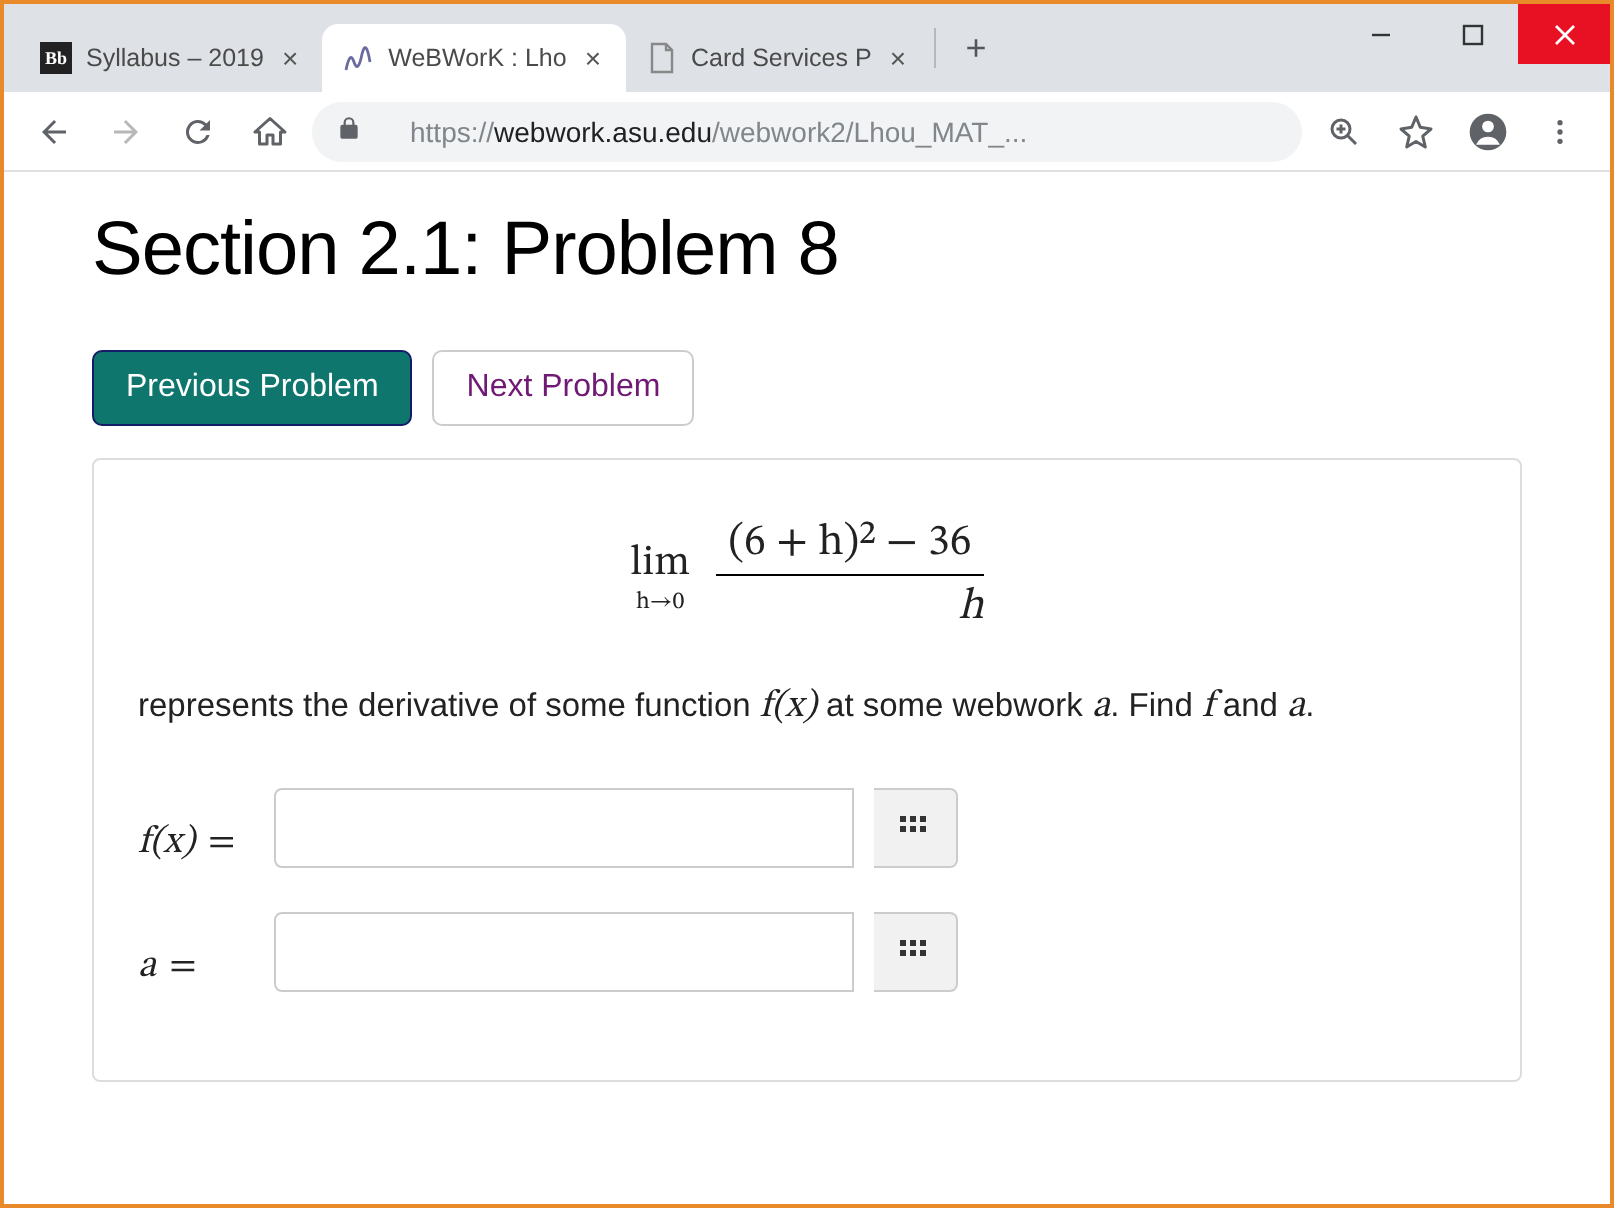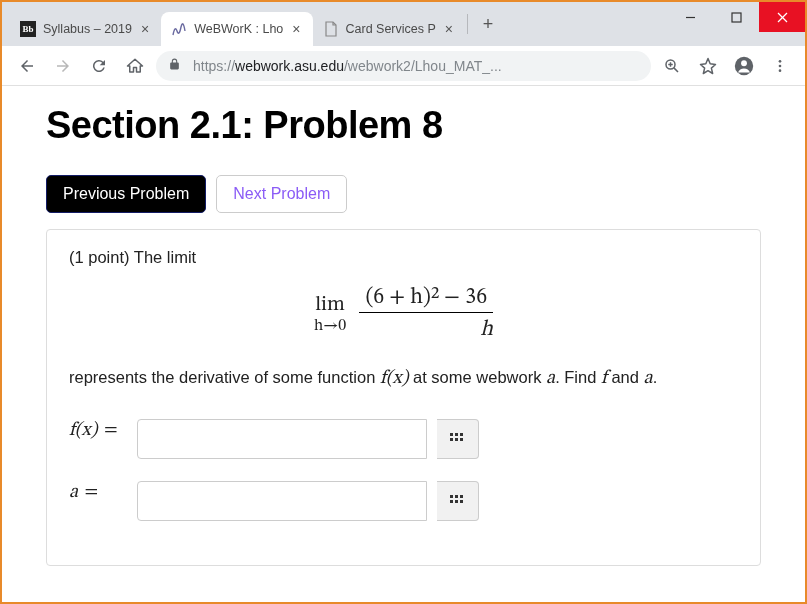--- a/index.html
+++ b/index.html
@@ -23,52 +23,52 @@
 
   .favicon { width: 16px; height: 16px; display: inline-flex; align-items: center; justify-content: center; flex: 0 0 16px; }
   .favicon.bb { background: #222; color: #fff; font-size: 9px; font-weight: bold; font-family: Georgia, serif; }
   .favicon.ww svg { width: 16px; height: 16px; }
   .favicon.doc svg { width: 14px; height: 16px; }
 
   
   .toolbar { height: 40px; background: #fff; display: flex; align-items: center; padding: 0 10px; gap: 6px; border-bottom: 1px solid #e0e0e0; }
   .tb-btn { width: 30px; height: 30px; display: flex; align-items: center; justify-content: center; color: #5f6368; cursor: pointer; border-radius: 50%; }
   .tb-btn.disabled { color: #b8b8b8; cursor: default; }
-  .omnibox { flex: 1; height: 30px; background: #f1f3f4; border-radius: 15px; display: flex; align-items: center; padding: 0 12px; gap: 12px; font-size: 14px; color: #5f6368; }
+  .omnibox { flex: 1; height: 30px; background: #f1f3f4; border-radius: 15px; display: flex; align-items: center; padding: 0 12px; gap: 24px; font-size: 14px; color: #5f6368; }
   .omnibox .url-nonhost { color: #80868b; }
   .omnibox .url-host { color: #202124; }
   .lock { color: #5f6368; }
 
   
   .content-wrap { flex: 1; position: relative; overflow: hidden; }
   .page { position: absolute; inset: 0; overflow-y: scroll; background: #fff; }
   .page-inner { padding: 18px 44px 40px 44px; }
 
-  h1.page-title { font-size: 38px; font-weight: 700; color: #000; letter-spacing: -0.5px; margin-bottom: 28px; }
+  h1.page-title { font-size: 38px; font-weight: 400; color: #000; letter-spacing: -0.5px; margin-bottom: 28px; }
 
   .nav-btns { display: flex; gap: 10px; margin-bottom: 16px; }
   .nav-btn { padding: 9px 16px; font-size: 16px; border-radius: 5px; border: 1px solid transparent; cursor: pointer; }
-  .nav-btn.primary { background: #000000; color: #fff; border-color: #131c66; }
-  .nav-btn.secondary { background: #fff; color: #8b5cf6; border: 1px solid #ccc; text-align: center; }
+  .nav-btn.primary { background: #0f766e; color: #fff; border-color: #131c66; }
+  .nav-btn.secondary { background: #fff; color: #701a75; border: 1px solid #ccc; text-align: center; }
 
   .problem-box { border: 1px solid #ddd; border-radius: 4px; padding: 18px 22px 22px 22px; font-size: 16.5px; color: #222; }
   .intro { margin-bottom: 16px; }
 
   .math-display { text-align: center; margin: 10px 0 22px 0; font-family: 'Cambria Math', 'STIX Two Math', Georgia, serif; font-size: 22px; }
   .lim { display: inline-block; vertical-align: middle; text-align: center; margin-right: 8px; }
   .lim .top { font-size: 21px; }
-  .lim .bot { font-size: 16px; display: block; margin-top: -2px; }
+  .lim .bot { font-size: 12px; display: block; margin-top: -2px; }
   .frac { display: inline-block; vertical-align: middle; text-align: right; }
   .frac .num { display: block; padding: 0 6px 1px 6px; border-bottom: 1.5px solid #000; }
   .frac .den { display: block; padding-top: 2px; font-style: italic; }
 
   .desc { margin-bottom: 26px; line-height: 1.45; }
   .mathit { font-family: 'Cambria Math','STIX Two Math', Georgia, serif; font-style: italic; font-size: 19px; }
 
-  .answer-row { display: flex; align-items: flex-start; gap: 10px; margin-bottom: 22px; }
+  .answer-row { display: flex; align-items: flex-end; gap: 10px; margin-bottom: 22px; }
   .answer-label { min-width: 58px; font-family: 'Cambria Math','STIX Two Math', Georgia, serif; font-size: 19px; font-style: italic; }
   .answer-label .eq { font-style: normal; margin-left: 2px; }
   .answer-input { width: 290px; height: 40px; border: 1px solid #ccc; border-radius: 4px 0 0 4px; padding: 0 10px; font-size: 16px; }
   .keypad-btn { width: 42px; height: 40px; border: 1px solid #ccc; border-left: none; border-radius: 0 4px 4px 0; background: #f1f1f1; display: flex; align-items: center; justify-content: center; cursor: pointer; }
   .keypad-btn svg { display: block; }
 
   
   .page::-webkit-scrollbar { width: 17px; }
   .page::-webkit-scrollbar-track { background: #f1f1f1; }
   .page::-webkit-scrollbar-thumb { background: #c1c1c1; }
@@ -192,21 +192,20 @@
     <div class="page">
       <div class="page-inner">
         <h1 class="page-title">Section 2.1: Problem 8</h1>
 
         <div class="nav-btns">
           <button class="nav-btn primary">Previous Problem</button>
           <button class="nav-btn secondary">Next Problem</button>
         </div>
 
         <div class="problem-box">
-          <div class="intro">(1 point) The limit</div>
 
           <div class="math-display">
             <span class="lim">
               <span class="top">lim</span>
               <span class="bot">h→0</span>
             </span>
             <span class="frac">
               <span class="num">(6 + h)² − 36</span>
               <span class="den">h</span>
             </span>

